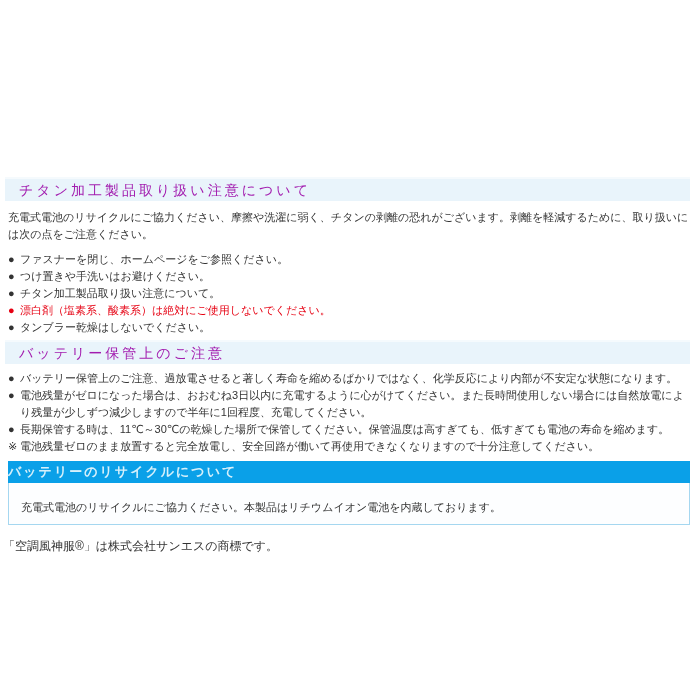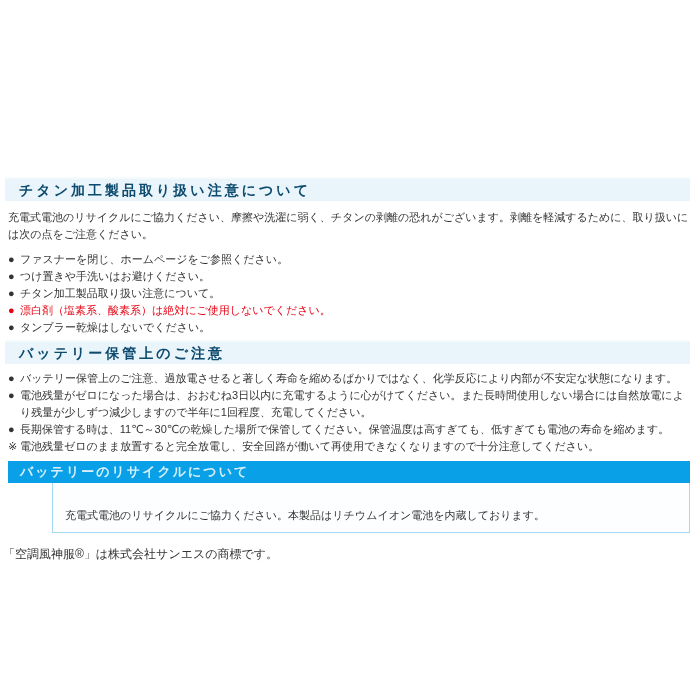--- a/index.html
+++ b/index.html
@@ -13,22 +13,22 @@
   .page { width:700px; height:700px; position:relative; background:#ffffff; }
   .content { padding-top:177px; }
 
   
   .band {
     margin:0 10px 0 5px;
     background:#e9f4fb;
     border-top:2px solid #f5fafd;
     height:24px; line-height:22px;
     padding-left:14px;
-    color:#0c4a6e;
-    font-size:14px; font-weight:bold;
+    color:#a21caf;
+    font-size:14px; font-weight:normal;
     letter-spacing:3px;
   }
   .band2 { margin-top:4px; }
 
   .intro {
     margin:8px 10px 0 8px;
     font-size:11px; line-height:17px; color:#333;
   }
 
   .bullets { margin:8px 10px 0 8px; font-size:11px; color:#333; }
@@ -39,28 +39,27 @@
 
   .bullets2 { margin-top:6px; }
 
   
   .recycle-box { margin:6px 10px 0 8px; }
   .recycle-header {
     background:#0aa0e8;
     color:#d6f0fb;
     font-size:13px; font-weight:bold;
     height:22px; line-height:22px;
-    padding-left:12px;
     letter-spacing:2px;
   }
   .recycle-body {
     border:1px solid #a5d7f0; border-top:none;
     background:#fdfeff;
-    padding:24px 12px 9px 12px;
-    font-size:11px; line-height:16px; color:#333;margin-left:44px;
+    padding:16px 12px 9px 12px;
+    font-size:11px; line-height:16px; color:#333;
   }
   .recycle-line { display:block; }
 
   .footer-note {
     margin:13px 10px 0 3px;
     font-size:12px; line-height:17px; color:#333;
   }
 </style>
 </head>
 <body>

